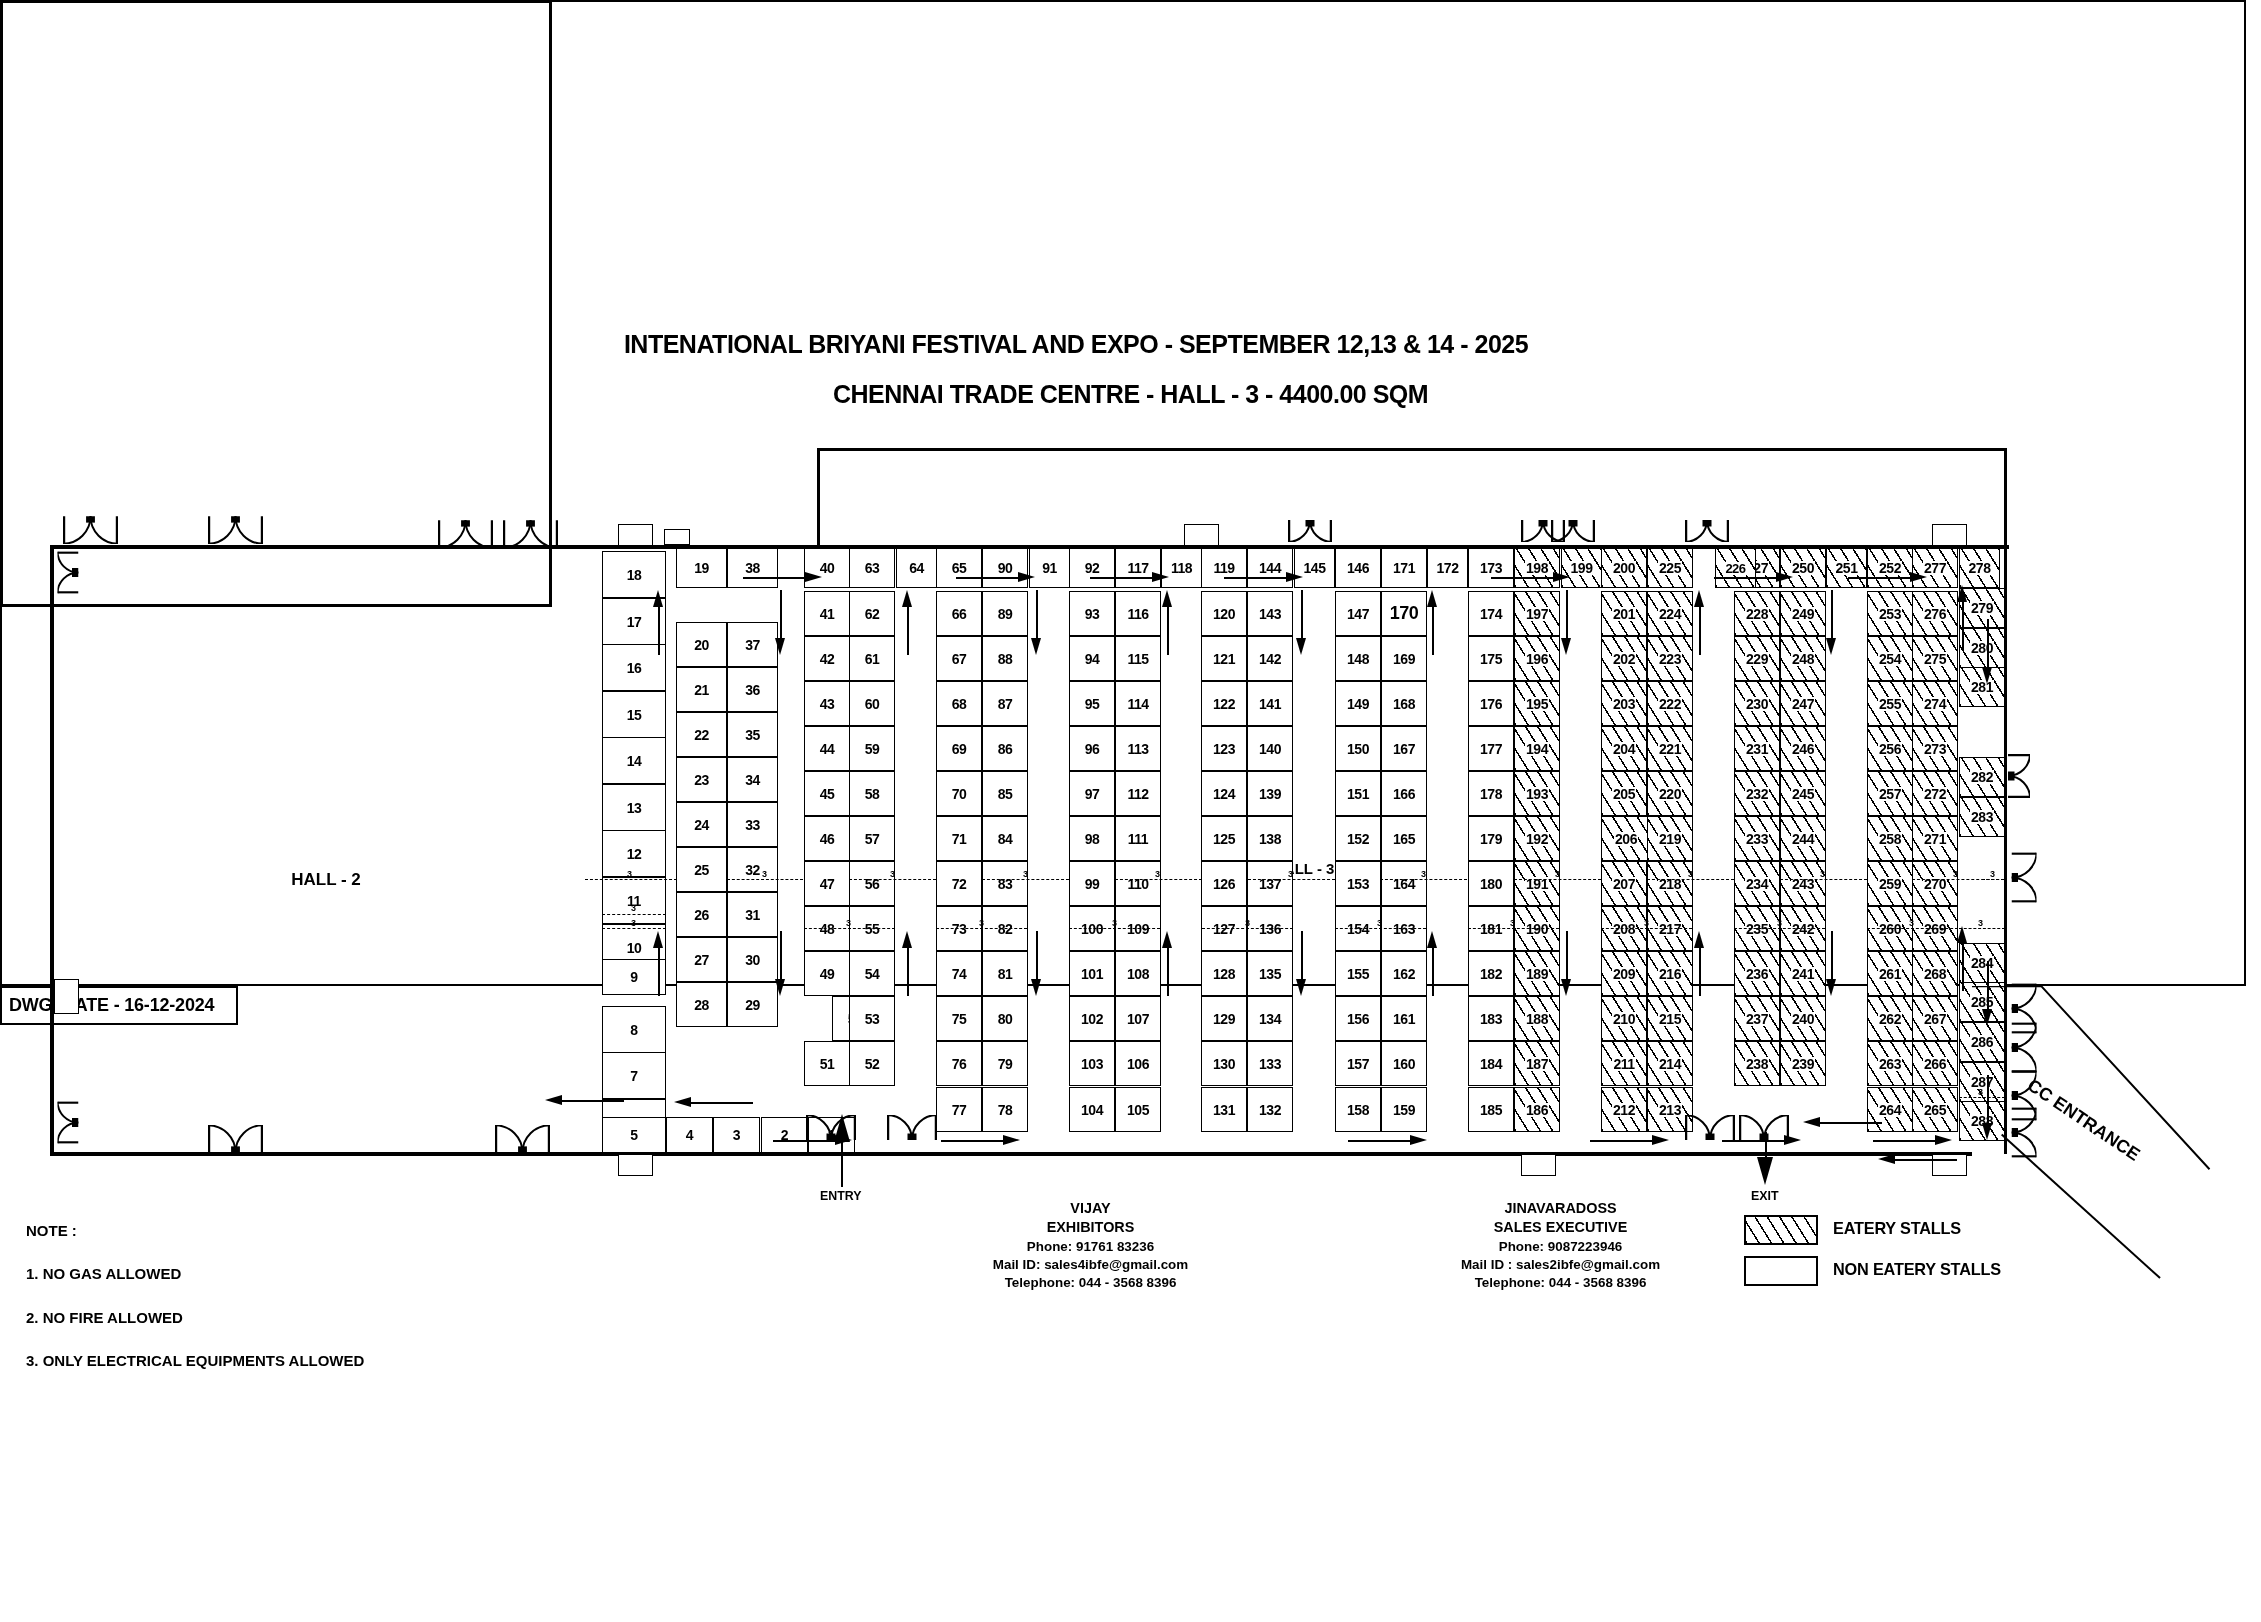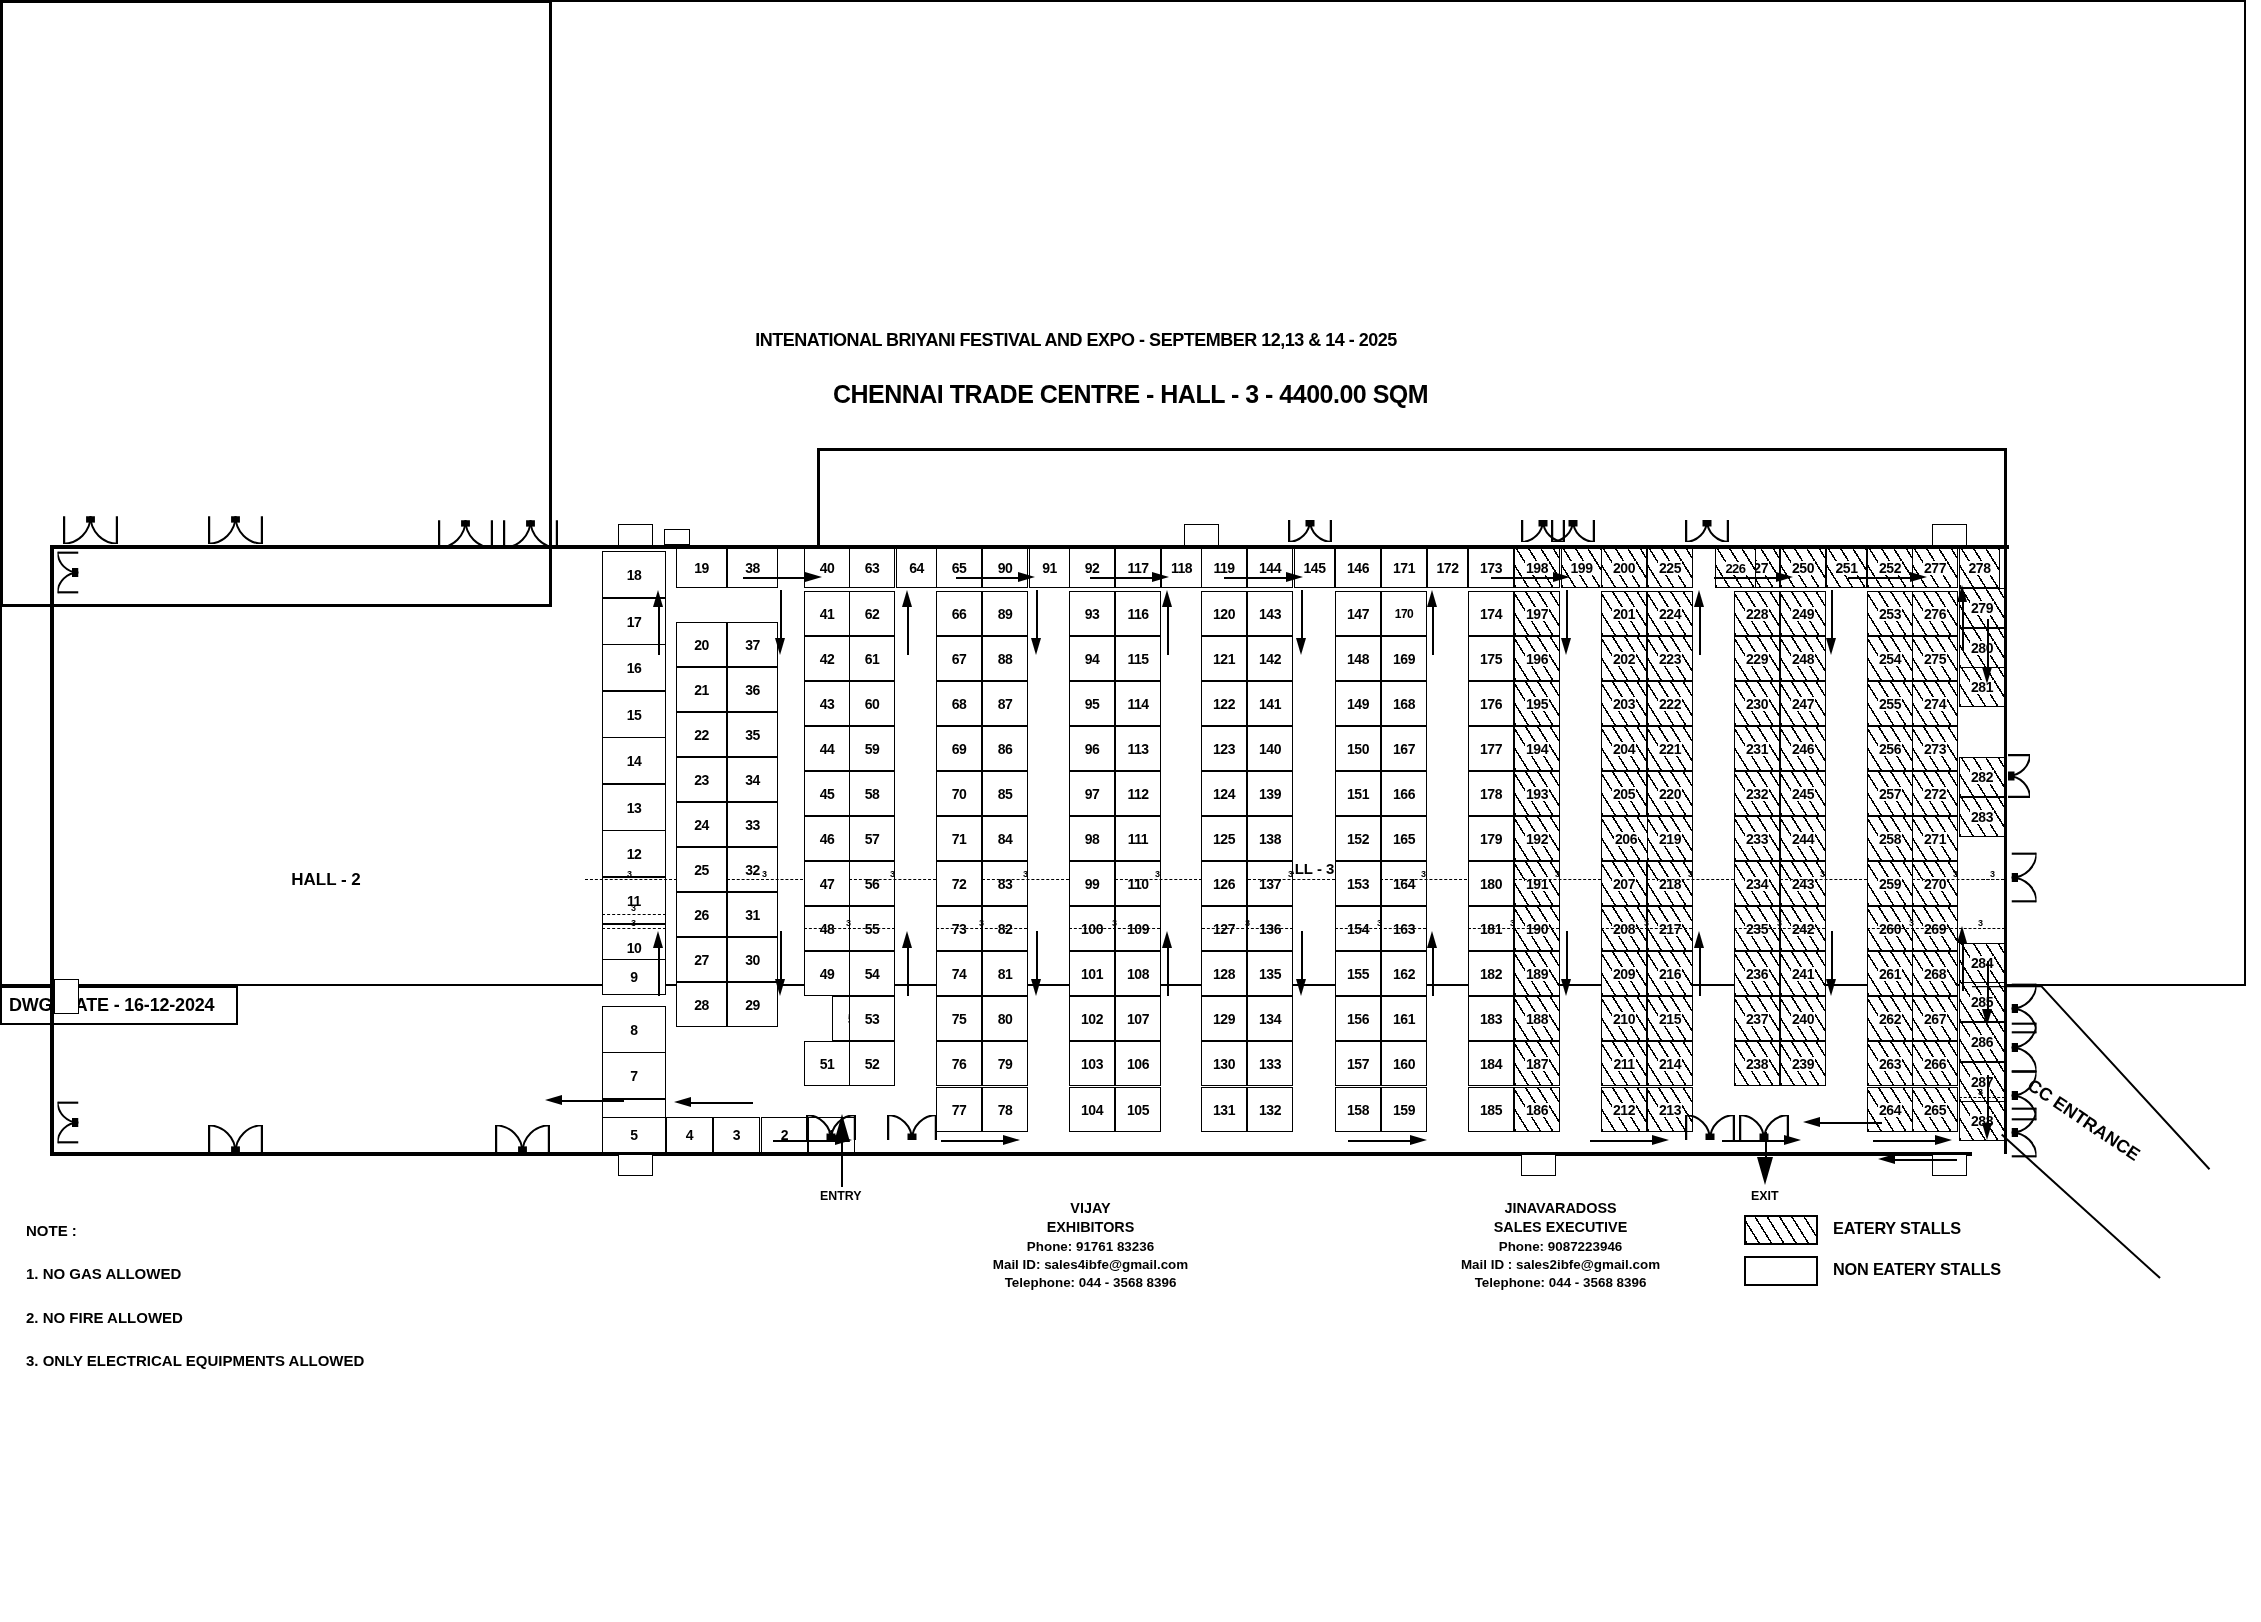--- a/index.html
+++ b/index.html
@@ -17,21 +17,21 @@
   .txt{position:absolute;font-weight:bold;white-space:nowrap;}
 
   
   #sheet-outline{left:7px;top:313px;width:2246px;height:986px;border:2px solid #000;
                  box-sizing:border-box;background:#fff;}
 
   #dwg-date-box{left:7px;top:313px;width:238px;height:39px;border:2px solid #000;
                 box-sizing:border-box;display:flex;align-items:center;padding-left:7px;
                 font-size:18px;font-weight:bold;letter-spacing:-0.2px;}
 
-  #title-line1{left:0;top:330px;width:2152px;text-align:center;font-size:18px;font-weight:bold;
+  #title-line1{left:0;top:330px;width:2152px;text-align:center;font-size:25px;font-weight:bold;
                letter-spacing:-0.5px;}
   #title-line2{left:0;top:380px;width:2261px;text-align:center;font-size:25px;font-weight:bold;
                letter-spacing:-0.5px;}
 
   
   .wall{position:absolute;background:#000;}
 
   
   #hall2-rect{left:50px;top:545px;width:552px;height:607px;border:3px solid #000;
               box-sizing:border-box;background:#fff;}
@@ -523,21 +523,21 @@
       </div>
       <div class="cell" style="left: 1335px; top: 548px; width: 46px; height: 40px; font-size: 14px;">
         <span>146</span>
       </div>
       <div class="cell" style="left: 1381px; top: 548px; width: 46px; height: 40px; font-size: 14px;">
         <span>171</span>
       </div>
       <div class="cell" style="left: 1335px; top: 591px; width: 46px; height: 45px; font-size: 14px;">
         <span>147</span>
       </div>
-      <div class="cell" style="left: 1381px; top: 591px; width: 46px; height: 45px; font-size: 12px;">
+      <div class="cell" style="left: 1381px; top: 591px; width: 46px; height: 45px; font-size: 18px;">
         <span>170</span>
       </div>
       <div class="cell" style="left: 1335px; top: 636px; width: 46px; height: 45px; font-size: 14px;">
         <span>148</span>
       </div>
       <div class="cell" style="left: 1381px; top: 636px; width: 46px; height: 45px; font-size: 14px;">
         <span>169</span>
       </div>
       <div class="cell" style="left: 1335px; top: 681px; width: 46px; height: 45px; font-size: 14px;">
         <span>149</span>

